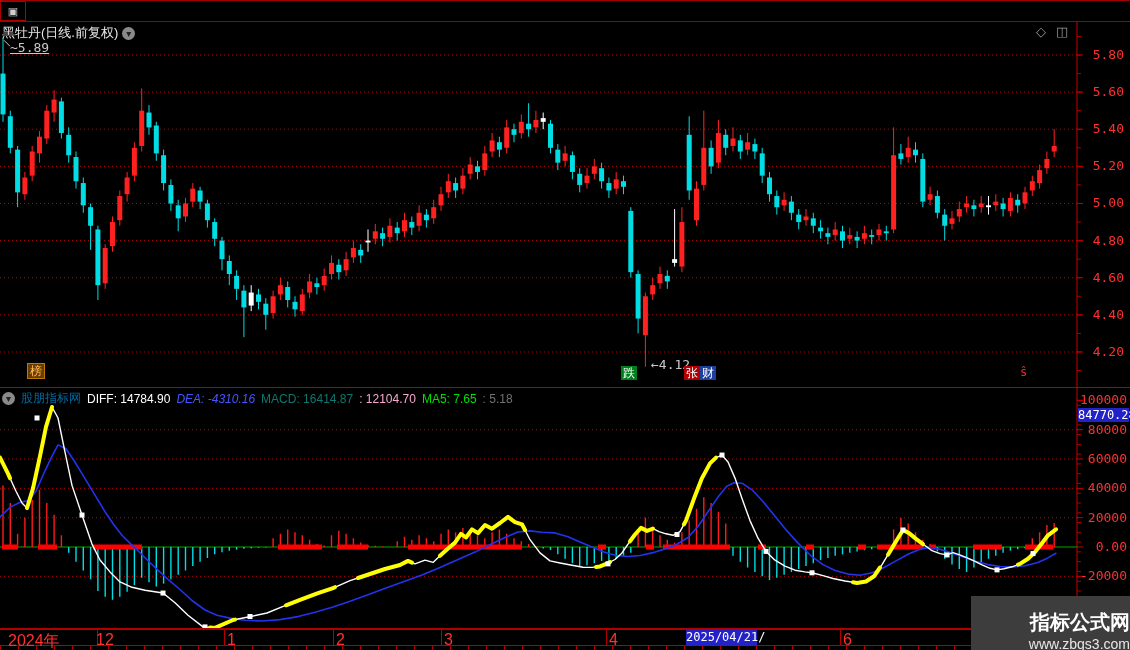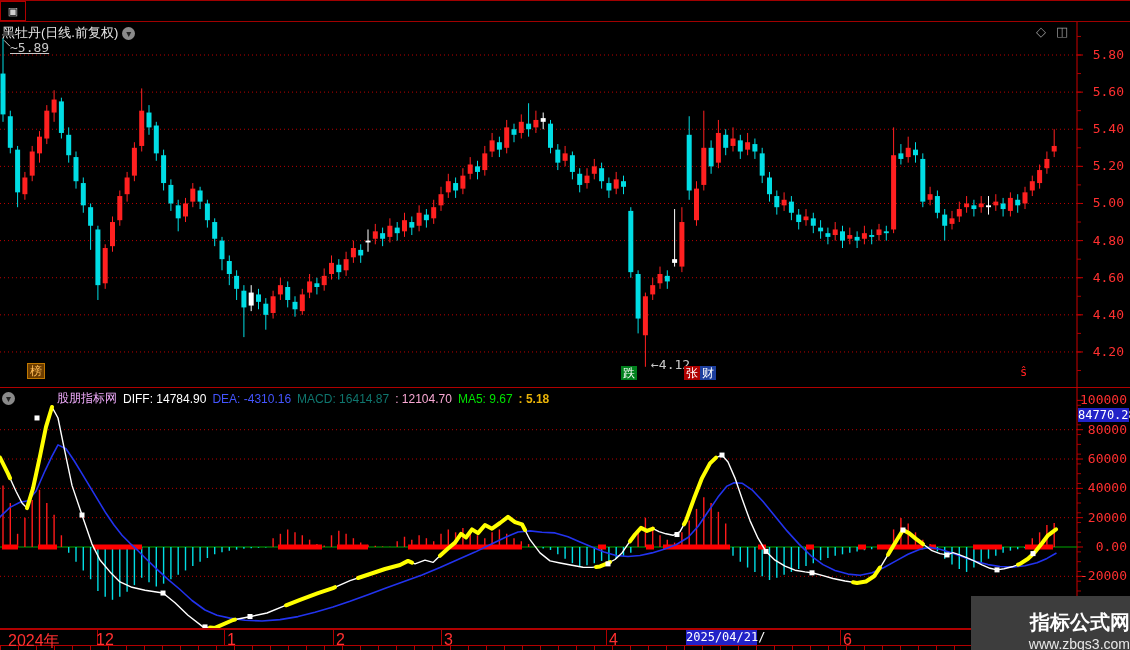--- a/index.html
+++ b/index.html
@@ -16,23 +16,23 @@
   #tb-right{margin-left:auto;display:flex;align-items:stretch;}
   .tb-btn{color:#d8d8d8;font-size:12px;padding:0 8px;display:flex;align-items:center;
           border-left:1px solid #b00000;white-space:nowrap;}
   
   #price-title{position:absolute;left:2px;top:24px;color:#e6e6e6;font-size:13px;z-index:20;display:flex;align-items:center;gap:4px;}
   .chev{display:inline-block;width:13px;height:13px;border-radius:50%;background:#8a8a8a;color:#222;
         font-size:10px;line-height:13px;text-align:center;}
   #subchart-icons{position:absolute;top:24px;left:1036px;z-index:20;display:flex;gap:10px;color:#9a9a9a;font-size:13px;}
   #ind-header{position:absolute;left:2px;top:390px;z-index:20;display:flex;align-items:center;gap:6px;
               font-size:12px;white-space:nowrap;}
-  #ind-header .name{color:#f0abfc;margin-left:36px;}
-  .v-diff{color:#ffffff;} .v-dea{color:#4455ff;} .v-macd{color:#0f766e;}
-  .v-macd2{color:#f9a8d4;} .v-ma5{color:#00e000;} .v-ma5b{color:#eab308;font-weight:bold;}
+  #ind-header .name{color:#0369a1;}
+  .v-diff{color:#ffffff;} .v-dea{color:#4455ff;font-style:italic;} .v-macd{color:#0f766e;}
+  .v-macd2{color:#f9a8d4;} .v-ma5{color:#00e000;} .v-ma5b{color:#737373;}
   
   .anno{position:absolute;color:#c8c8c8;font-size:13px;z-index:15;font-family:"DejaVu Sans Mono",monospace;}
   .badge{position:absolute;z-index:15;font-size:12px;color:#fff;padding:0 2px;line-height:14px;}
   #badge-bang{background:#6b3c00;color:#ffbb55;border:1px solid #c07800;}
   #badge-die{background:#00801c;}
   #badge-zhang{background:#b00000;}
   #badge-cai{background:#1d3f9e;}
   #marker-s{color:#ff2020;background:none;font-family:"DejaVu Sans Mono",monospace;}
   #ind-badge{position:absolute;left:1078px;top:408px;width:51px;height:14px;background:#2222c8;
              color:#ffffff;font-size:12px;font-family:"DejaVu Sans Mono",monospace;text-align:right;z-index:20;line-height:14px;}
@@ -683,21 +683,21 @@
   <div class="badge" id="badge-cai" style="left:700px;top:366px;">财</div>
   <div class="badge" id="marker-s" style="left:1018px;top:365px;">ŝ</div>
 
   <div id="ind-header">
     <span class="chev">▾</span>
     <span class="name">股朋指标网</span>
     <span class="v-diff">DIFF: 14784.90</span>
     <span class="v-dea">DEA: -4310.16</span>
     <span class="v-macd">MACD: 16414.87</span>
     <span class="v-macd2">: 12104.70</span>
-    <span class="v-ma5">MA5: 9.67</span>
+    <span class="v-ma5">MA5: 7.65</span>
     <span class="v-ma5b">: 5.18</span>
   </div>
 
   <div id="ind-badge">84770.28</div>
 
   <div id="time-axis">
     <div id="ta-highlight" style="left: 686px; width: 71px;">2025/04/21/一</div>
   <div class="ta-div" style="left: 97px;"></div>
       <div class="ta-div" style="left: 224px;"></div>
       <div class="ta-div" style="left: 333px;"></div>

